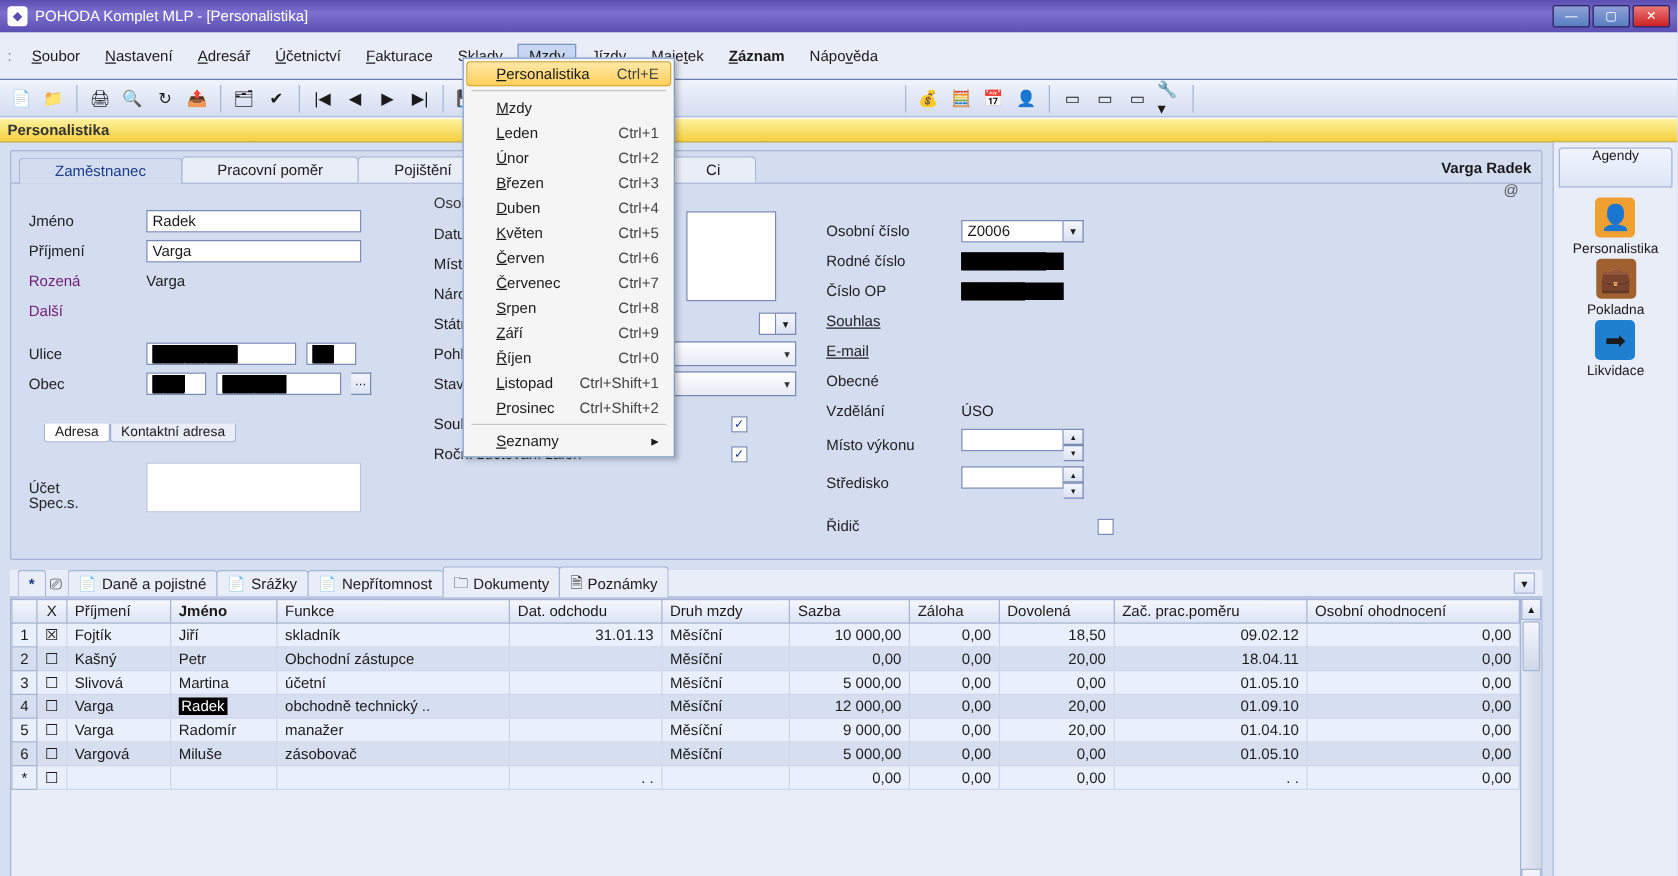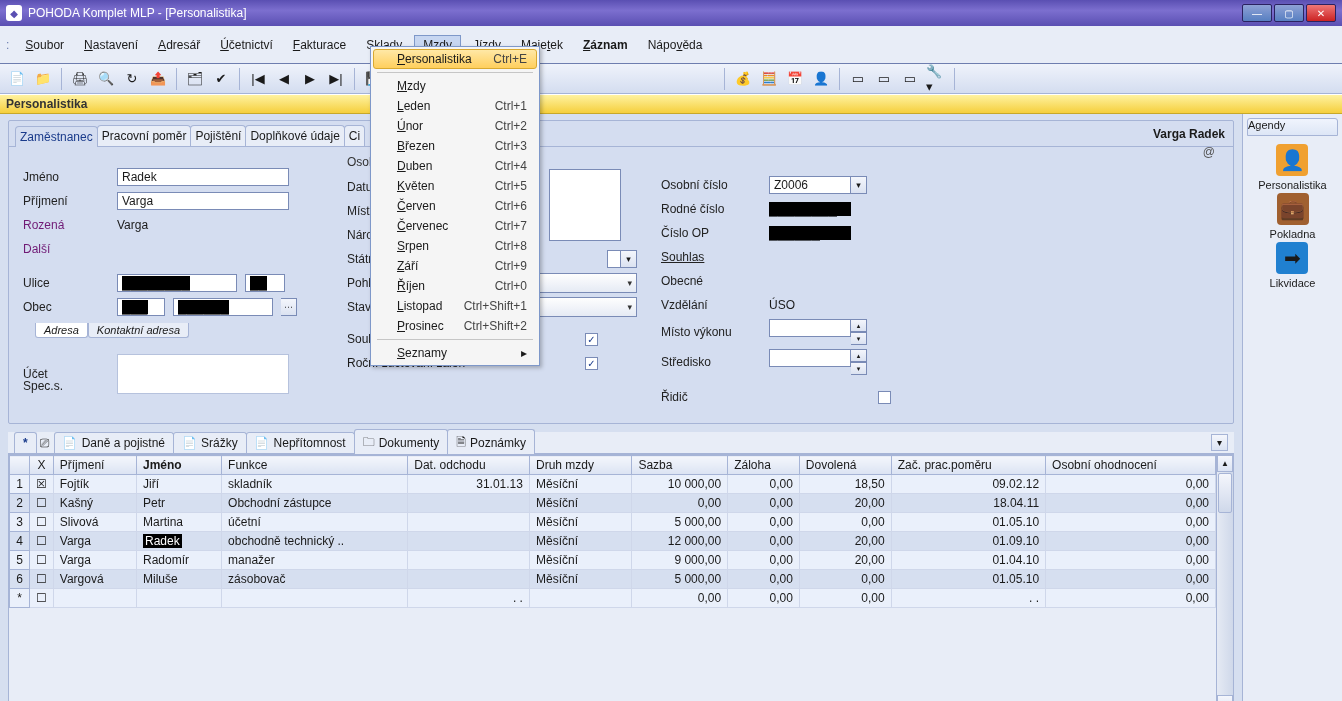--- a/index.html
+++ b/index.html
@@ -29,29 +29,29 @@
 
   
   .page-header { height:20px; background:linear-gradient(#fff2a0,#f5cf3d); border-top:1px solid #fff; border-bottom:1px solid #c7a82a; font-weight:700; padding-left:6px; display:flex; align-items:center; color:#333; }
 
   
   .main { display:flex; height:calc(701px - 26px - 20px - 30px - 20px); }
   .left { flex:1; display:flex; flex-direction:column; min-width:0; }
   .right { width:100px; background:#e8edf7; border-left:1px solid #a6b4d6; padding-top:4px; }
 
   
-  .right .hdr { height:18px; font-size:11px; background:linear-gradient(#f0f4fd,#dde6f6); border:1px solid #a6b4d6; margin:0 4px; border-radius:3px 3px 0 0; }
+  .right .hdr { height:32px; text-align:center; font-size:11px; background:linear-gradient(#f0f4fd,#dde6f6); border:1px solid #a6b4d6; margin:0 4px; border-radius:3px 3px 0 0; }
   .right .icol { display:flex; flex-direction:column; align-items:center; gap:2px; padding:8px 0; }
   .right .ag-item { display:flex; flex-direction:column; align-items:center; font-size:11px; gap:3px; }
   .right .ag-icon { width:32px; height:32px; border-radius:4px; display:flex; align-items:center; justify-content:center; font-size:20px; }
 
   
   .form-area { border:1px solid #a6b4d6; margin:6px 8px 0 8px; background:#d4ddf0; padding-bottom:8px; border-radius:2px; position:relative; }
   .tabs-row { display:flex; border-bottom:1px solid #a6b4d6; padding:4px 6px 0 6px; gap:0; }
-  .tab { padding:3px 4px; border:1px solid #a6b4d6; border-bottom:none; background:#e8edf7; border-radius:4px 4px 0 0; margin-right:-1px; cursor:default; }
+  .tab { padding:3px 28px; border:1px solid #a6b4d6; border-bottom:none; background:#e8edf7; border-radius:4px 4px 0 0; margin-right:-1px; cursor:default; }
   .tab.active { background:#d4ddf0; position:relative; top:1px; color:#1a3b8b; }
 
   .record-name { position:absolute; top:4px; right:2px; font-weight:700; padding:2px 6px; }
   .at-icon { position:absolute; top:24px; right:18px; font-size:12px; color:#555; }
 
   .form-body { display:flex; padding:8px 14px; gap:24px; }
   .col { display:flex; flex-direction:column; gap:4px; }
   .field-row { display:flex; align-items:center; gap:8px; min-height:20px; }
   .field-row .lbl { width:86px; font-size:12px; color:#222; }
   .field-row .lbl.dim { color:#701a75; }
@@ -60,21 +60,21 @@
   .input.w160 { width:172px; }
   .input.w80 { width:82px; }
   .combo { display:flex; }
   .combo .btn { width:16px; height:18px; border:1px solid #7a8bb6; border-left:none; background:linear-gradient(#f4f6fc,#dbe2f1); display:flex; align-items:center; justify-content:center; font-size:9px; }
   .dropdown { background:linear-gradient(#fefefe,#e5eaf4); border:1px solid #7a8bb6; height:20px; width:150px; display:flex; align-items:center; justify-content:flex-end; padding:0 4px; }
   .dropdown .arr { font-size:9px; color:#333; }
   .chk { width:13px; height:13px; border:1px solid #7a8bb6; background:#fff; display:inline-block; }
   .chk.checked::after { content:"✓"; font-size:10px; color:#1a3b8b; display:block; text-align:center; line-height:11px; }
   .group-hdr { font-size:12px; color:#333; margin-bottom:4px; }
   .block { border:1px solid #b6c2dd; background:#fff; }
-  .addr-tabs { display:flex; gap:-1px; padding-left:12px; margin-top:2px;font-style:italic; }
+  .addr-tabs { display:flex; gap:-1px; padding-left:12px; margin-top:18px; }
   .addr-tabs .at { padding:1px 8px; border:1px solid #a6b4d6; background:#e8edf7; font-size:11px; border-radius:0 0 3px 3px; border-top:none; }
   .addr-tabs .at.active { background:#fff; }
   .img-box { width:72px; height:72px; border:1px solid #7a8bb6; background:#fff; display:flex; align-items:center; justify-content:center; color:#999; font-size:10px; }
   .tri-btn { width:16px; display:flex; flex-direction:column; }
   .tri-btn div { height:13px; border:1px solid #7a8bb6; border-left:none; background:linear-gradient(#f4f6fc,#dbe2f1); display:flex; align-items:center; justify-content:center; font-size:7px; }
   .redacted { background:#000; color:#000; }
   .link { text-decoration: underline; color:#1b1b7a; }
 
   
   .menu-dropdown { position:absolute; top:46px; left:370px; width:170px; background:#f5f5f5; border:1px solid #7e98c9; box-shadow:2px 2px 4px rgba(0,0,0,.25); z-index:50; padding:2px; }
@@ -375,20 +375,23 @@
             <span class="redacted" style="width:82px;display:inline-block">████████</span>
             </div>
           <div class="field-row">
               <span class="lbl" style="width:100px">Číslo OP</span>
             <span class="redacted" style="width:82px;display:inline-block">██████</span>
             </div>
           <div class="field-row">
               <span class="lbl link" style="width:100px">Souhlas</span>
             </div>
           <div class="field-row">
+              <span class="lbl link" style="width:100px">E-mail</span>
+            </div>
+          <div class="field-row">
               <span class="lbl" style="width:100px">Obecné</span>
             </div>
           <div class="field-row">
               <span class="lbl" style="width:100px">Vzdělání</span>
             <span>ÚSO</span>
             </div>
           <div class="field-row">
               <span class="lbl" style="width:100px">Místo výkonu</span>
             <div class="combo">
                 <div class="input w80"></div>

